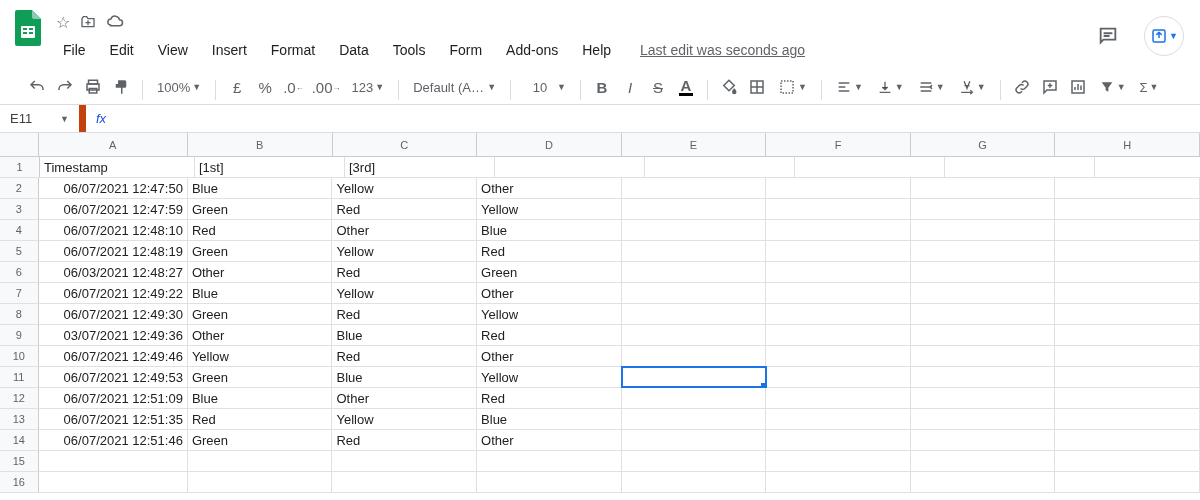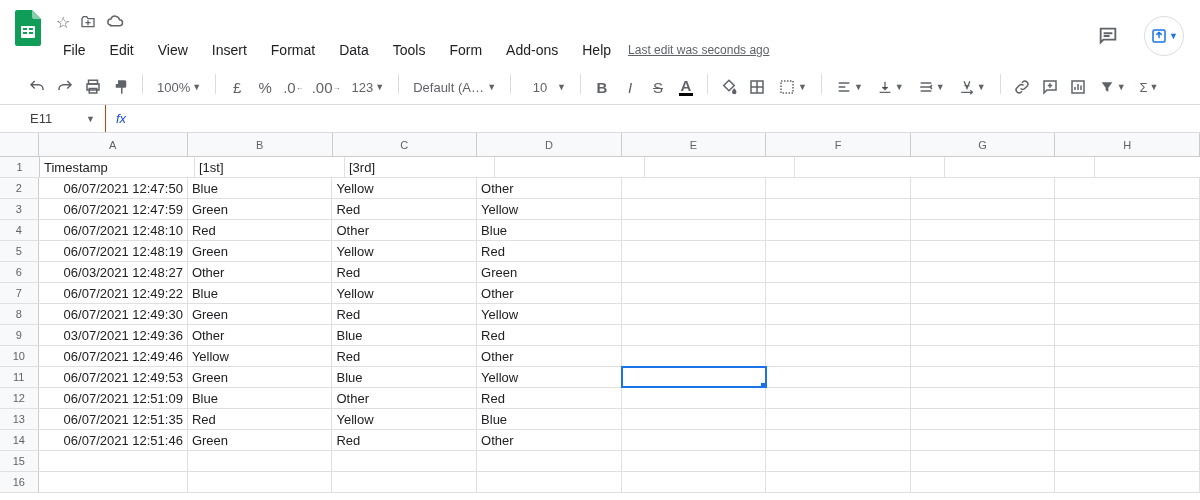--- a/index.html
+++ b/index.html
@@ -7,36 +7,36 @@
 
 .header { display: flex; align-items: flex-start; padding: 8px 16px 0 8px; }
 .logo { width: 40px; height: 40px; display: flex; align-items: center; justify-content: center; margin-right: 8px; }
 .title-area { flex: 1; }
 .title-row { display: flex; align-items: center; gap: 12px; height: 28px; }
 .doc-title { font-size: 18px; color: #5f6368; padding: 2px 6px; }
 .title-icons { display: flex; gap: 10px; align-items: center; }
 .title-icons span { color: #5f6368; cursor: pointer; font-size: 16px; }
 .menu-bar { display: flex; gap: 10px; align-items: center; margin-top: 2px; }
 .menu-item { padding: 4px 7px; font-size: 14px; color: #202124; cursor: pointer; border-radius: 3px; }
-.last-edit { color: #5f6368; text-decoration: underline; font-size: 12px; cursor: pointer; }
+.last-edit { color: #5f6368; text-decoration: underline; margin-left: 12px; font-size: 14px; cursor: pointer; }
 .header-right { display: flex; align-items: center; gap: 16px; padding-top: 8px; }
 .hdr-icon { width: 40px; height: 40px; display: flex; align-items: center; justify-content: center; color: #5f6368; cursor: pointer; border-radius: 50%; }
 .share-btn { width: 40px; height: 40px; border: 1px solid #dadce0; border-radius: 50%; display: flex; align-items: center; justify-content: center; color: #1a73e8; cursor: pointer; }
 
-.toolbar { display: flex; align-items: flex-start; padding: 4px 24px; border-bottom: 1px solid #dadce0; gap: 2px; margin-top: 8px; }
+.toolbar { display: flex; align-items: flex-end; padding: 4px 24px; border-bottom: 1px solid #dadce0; gap: 2px; margin-top: 8px; }
 .tb-btn { min-width: 26px; height: 26px; display: flex; align-items: center; justify-content: center; color: #5f6368; cursor: pointer; border-radius: 3px; font-size: 15px; padding: 0 3px; }
 .tb-sep { width: 1px; height: 20px; background: #dadce0; margin: 0 6px; }
 .tb-dd { display: flex; align-items: center; gap: 2px; padding: 0 6px; height: 26px; color: #5f6368; cursor: pointer; font-size: 13px; border-radius: 3px; }
 .caret { font-size: 9px; color: #5f6368; }
 .font-box { width: 72px; overflow: hidden; text-overflow: ellipsis; white-space: nowrap; text-align: left; }
 .size-box { width: 30px; text-align: center; }
 .text-color-a { border-bottom: 3px solid #000; line-height: 14px; padding: 0 2px; font-weight: bold; }
 
 .formula-bar { display: flex; align-items: center; border-bottom: 1px solid #dadce0; height: 28px; }
-.name-box { width: 86px; padding: 0 10px; font-size: 13px; color: #3c4043; border-right: 1px solid #c2410c; height: 100%; display: flex; align-items: center; justify-content: space-between; margin-left: 20px; }
+.name-box { width: 86px; padding: 0 10px; font-size: 13px; color: #3c4043; border-right: 7px solid #c2410c; height: 100%; display: flex; align-items: center; justify-content: space-between; }
 .fx { padding: 0 10px; font-style: italic; color: #1d4ed8; }
 .formula-input { flex: 1; height: 100%; border: none; outline: none; padding: 0 6px; font-size: 13px; }
 .col-hdrs { display: flex; background: #f8f9fa; border-bottom: 1px solid #ccc; }
 .corner { width: 40px; height: 23px; background: #f8f9fa; border-right: 1px solid #ccc; }
 .col-hdr { height: 23px; display: flex; align-items: center; justify-content: center; font-size: 11px; color: #5f6368; border-right: 1px solid #ccc; background: #f8f9fa; }
 .row { display: flex; border-bottom: 1px solid #e0e0e0; height: 21px; }
 .row-hdr { width: 40px; background: #f8f9fa; border-right: 1px solid #ccc; display: flex; align-items: center; justify-content: center; font-size: 11px; color: #5f6368; }
 .cell { border-right: 1px solid #e0e0e0; padding: 0 4px; font-size: 13px; color: #202124; display: flex; align-items: center; overflow: hidden; white-space: nowrap; position: relative; }
 .cell.right { justify-content: flex-end; }
 .cell.selected { outline: 2px solid #1a73e8; outline-offset: -1px; z-index: 2; }

